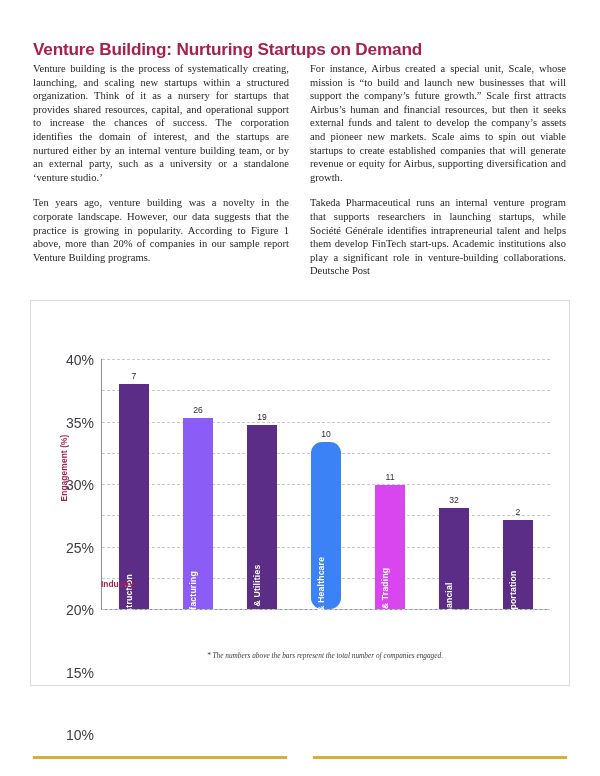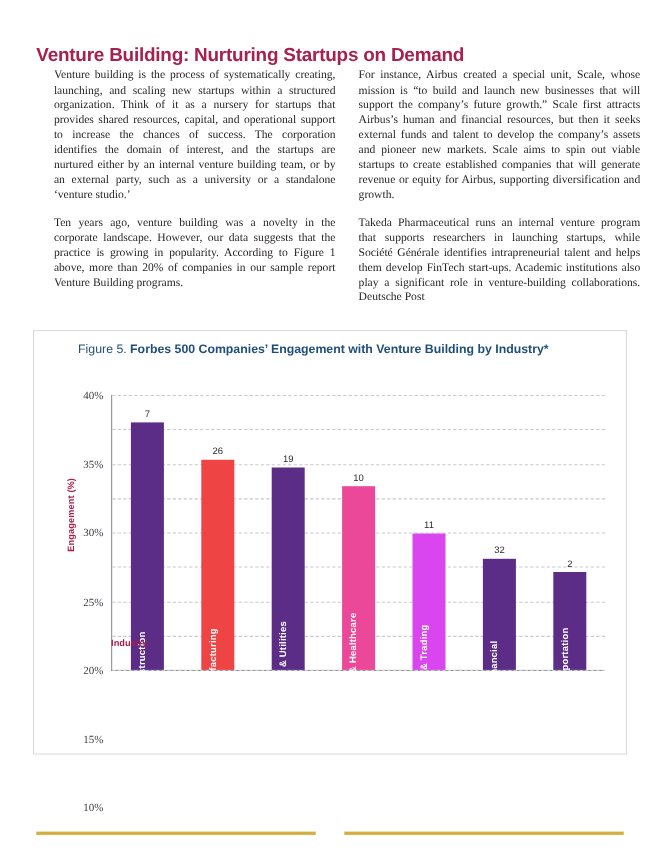--- a/index.html
+++ b/index.html
@@ -36,21 +36,20 @@
   }
 
   
   .columns {
     position: absolute;
     left: 33px;
     top: 62px;
     width: 534px;
     display: flex;
     gap: 21px;
-    margin-left: 16px;
   }
   .col {
     width: 256px;
   }
   .col p {
     margin: 0 0 12px 0;
     font-family: "Liberation Serif", serif;
     font-size: 10.55px;
     line-height: 13.6px;
     color: #231f20;
@@ -123,22 +122,22 @@
     position: absolute;
     left: 0;
     width: 100%;
     border-top: 1px dashed #c9c9cf;
     height: 0;
   }
   .ytick {
     position: absolute;
     right: calc(100% + 8px);
     transform: translateY(-50%);
-    font-family: Liberation Serif, serif;
-    font-size: 10px;
+    font-family: Liberation Sans, sans-serif;
+    font-size: 14px;
     color: #3c3c42;
     white-space: nowrap;
   }
   .bars {
     position: absolute;
     left: 0;
     bottom: 0;
     width: 100%;
     height: 100%;
     display: flex;
@@ -243,24 +242,20 @@
       <p>Ten years ago, venture building was a novelty in the corporate landscape. However, our data suggests that the practice is growing in popularity. According to Figure 1 above, more than 20% of companies in our sample report Venture Building programs.</p>
     </div>
     <div class="col">
       <p>For instance, Airbus created a special unit, Scale, whose mission is “to build and launch new businesses that will support the company’s future growth.” Scale first attracts Airbus’s human and financial resources, but then it seeks external funds and talent to develop the company’s assets and pioneer new markets. Scale aims to spin out viable startups to create established companies that will generate revenue or equity for Airbus, supporting diversification and growth.</p>
       <p>Takeda Pharmaceutical runs an internal venture program that supports researchers in launching startups, while Société Générale identifies intrapreneurial talent and helps them develop FinTech start-ups. Academic institutions also play a significant role in venture-building collaborations. Deutsche Post</p>
     </div>
   </div>
 
   <div class="figure-box">
 
-    <div class="figure-title">
-      <span class="fig-num">Figure 5.</span>
-      <span class="fig-name">Forbes 500 Companies’ Engagement with Venture Building by Industry*</span>
-    </div>
 
     <div class="plot-wrap">
       <div class="y-axis-title">Engagement (%)</div>
       <div class="plot" id="plot">
         <div id="gridlines">
             <div class="gridline" style="top: 0px;">
               <div class="ytick" style="top: 0px;">40%</div>
             </div>
             <div class="gridline" style="top: 31.25px;">
               <div class="ytick" style="top: 31.25px;">35%</div>
@@ -284,33 +279,33 @@
             <div class="gridline" style="top: 250px;"></div>
           </div>
         <div class="bars" id="bars">
             <div class="bar-slot">
               <div class="bar" style="height: 225px; background: rgb(91, 45, 135);">
                 <div class="bar-value">7</div>
                 <div class="bar-label">Construction</div>
               </div>
             </div>
             <div class="bar-slot">
-              <div class="bar" style="height: 190.625px; background: #ef4444;">
+              <div class="bar" style="height: 190.625px; background: #8b5cf6;">
                 <div class="bar-value">26</div>
                 <div class="bar-label">Manufacturing</div>
               </div>
             </div>
             <div class="bar-slot">
               <div class="bar" style="height: 184.375px; background: rgb(91, 45, 135);">
                 <div class="bar-value">19</div>
                 <div class="bar-label">Energy &amp; Utilities</div>
               </div>
             </div>
             <div class="bar-slot">
-              <div class="bar" style="height: 167.5px; background: #ec4899;">
+              <div class="bar" style="height: 167.5px; background: #3b82f6; border-radius: 11px;">
                 <div class="bar-value">10</div>
                 <div class="bar-label">Pharma &amp; Healthcare</div>
               </div>
             </div>
             <div class="bar-slot">
               <div class="bar" style="height: 123.75px; background: #d946ef;">
                 <div class="bar-value">11</div>
                 <div class="bar-label">Retail &amp; Trading</div>
               </div>
             </div>
@@ -324,20 +319,21 @@
               <div class="bar" style="height: 88.75px; background: rgb(91, 45, 135);">
                 <div class="bar-value">2</div>
                 <div class="bar-label">Transportation</div>
               </div>
             </div>
           </div>
       </div>
     </div>
 
     <div class="x-axis-title">Industry</div>
+    <div class="figure-note">* The numbers above the bars represent the total number of companies engaged.</div>
   </div>
 
   <div class="footer">
     <div class="rule"></div>
     <div class="page-number"></div>
     <div class="rule"></div>
   </div>
 
 </div>
 

